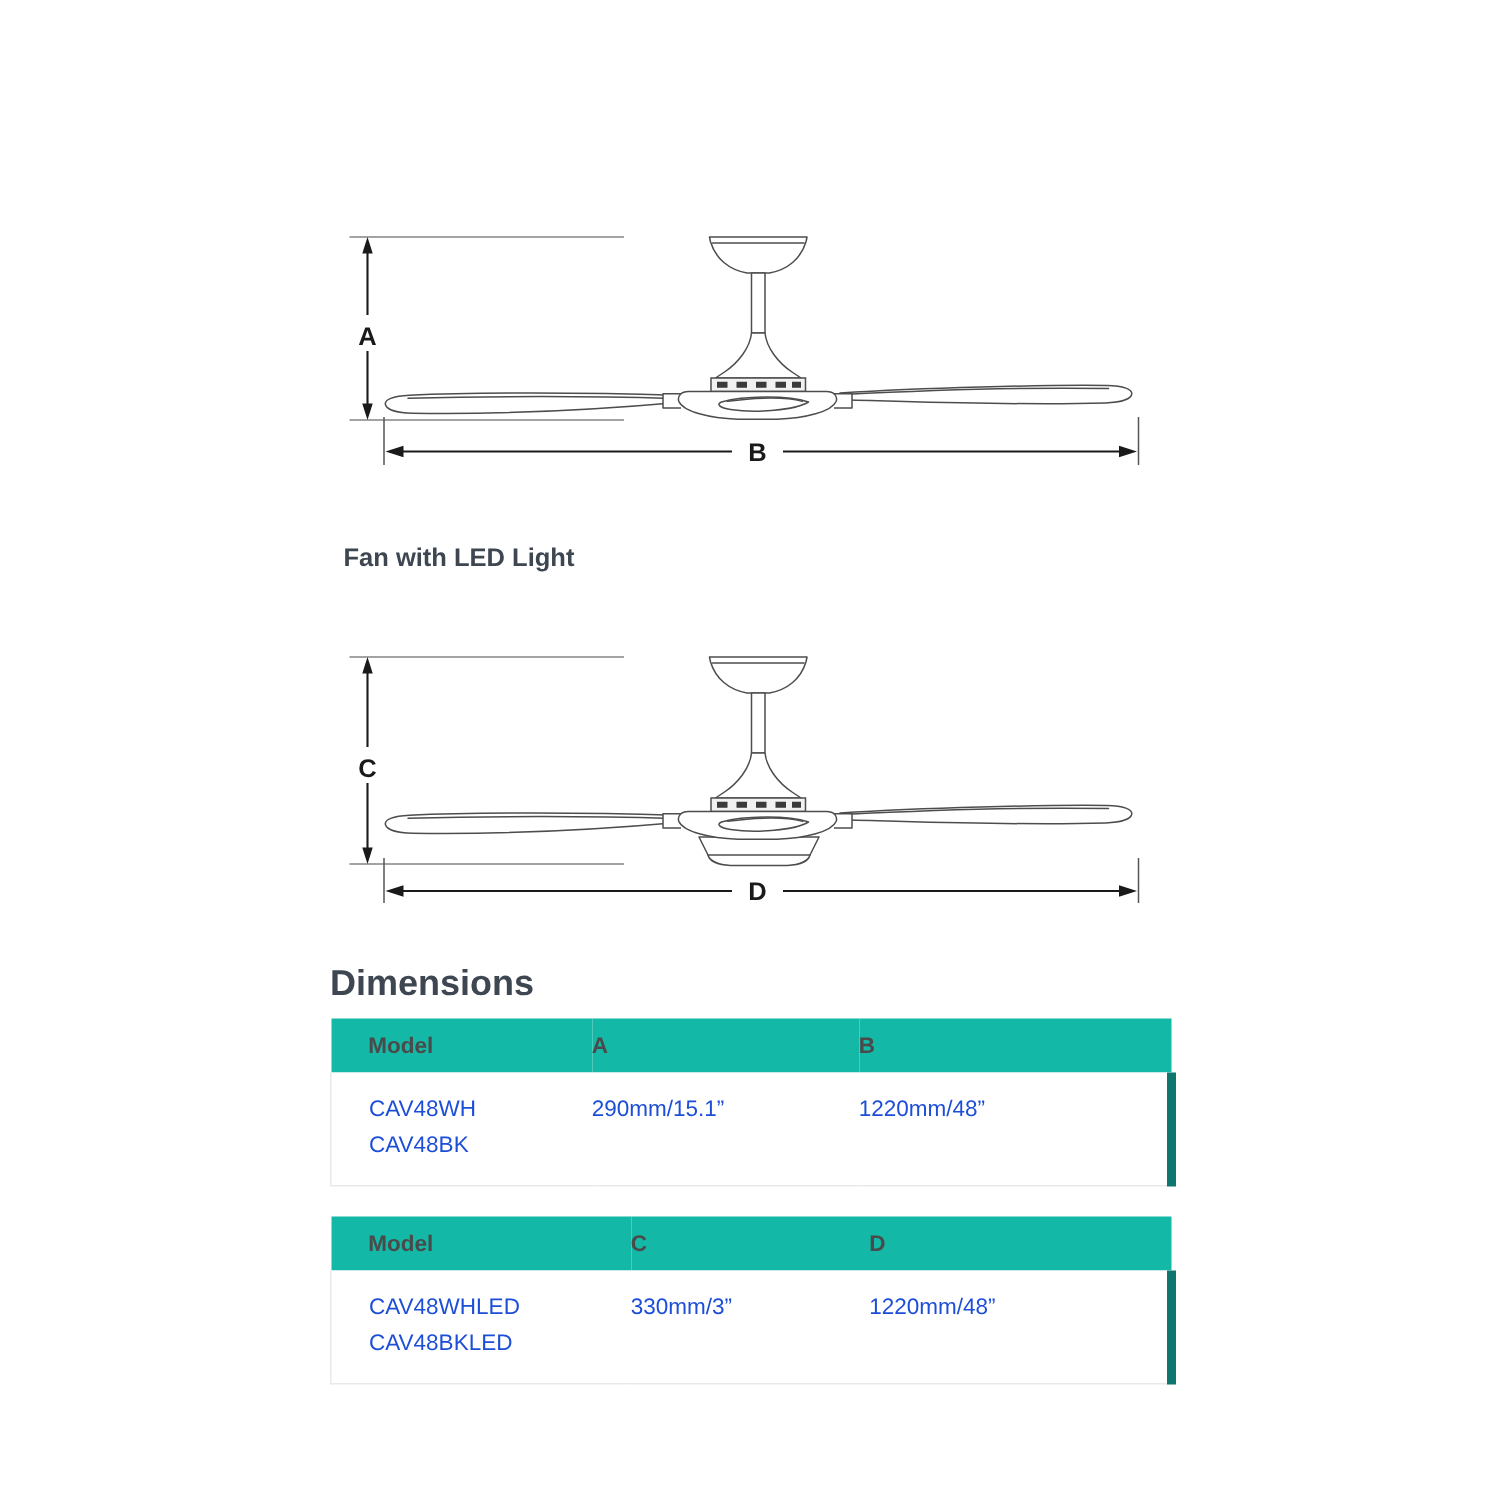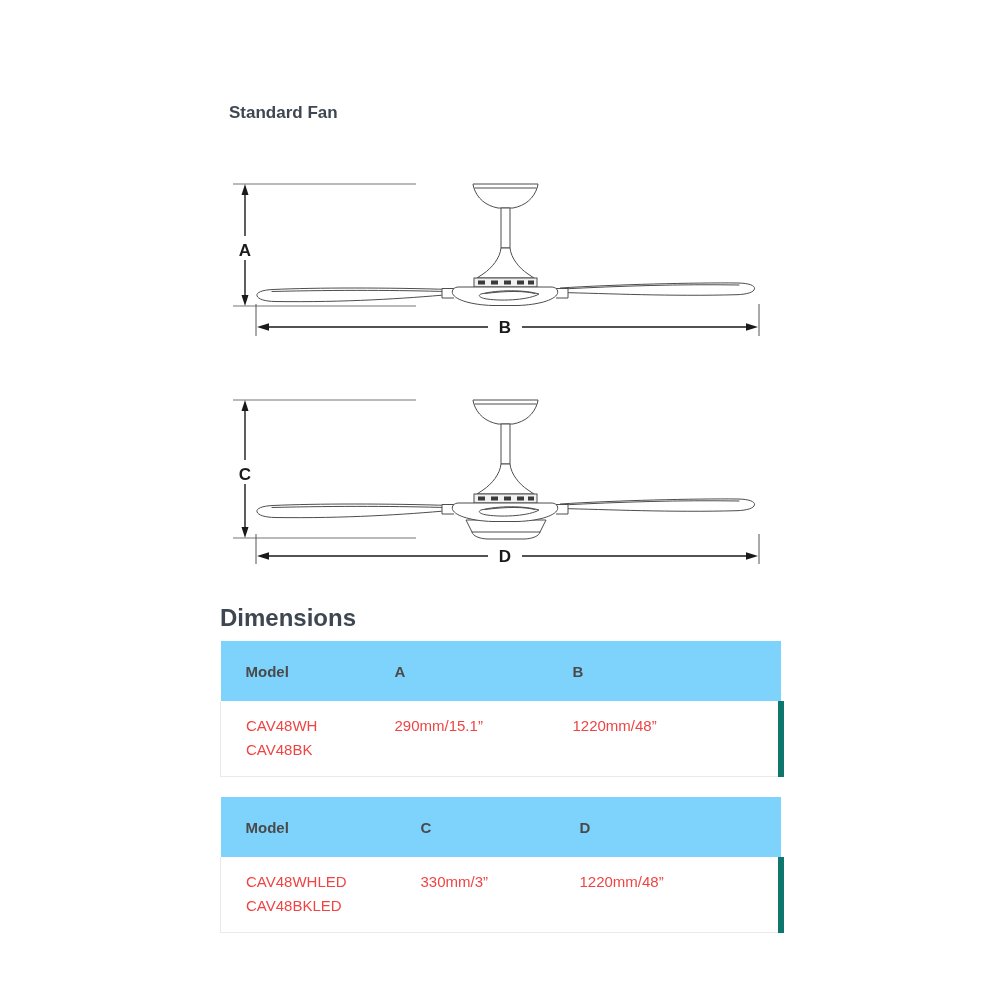--- a/index.html
+++ b/index.html
@@ -31,26 +31,26 @@
   .arrow{fill:#1a1a1a;stroke:none;}
   .dimtext{font-size:17px;font-weight:bold;fill:#1a1a1a;}
 
   table.spec-table{
     border-collapse:collapse;width:560px;table-layout:fixed;
     font-size:15px;
   }
   table.spec-table.t1{margin-top:9px;}
   table.spec-table.t2{margin-top:20px;}
   table.spec-table thead th{
-    background:#7dd3fc;color:#4a4a4a;font-weight:bold;text-align:left;
-    height:60px;padding:0;vertical-align:middle;
+    background:#14b8a6;color:#4a4a4a;font-weight:bold;text-align:left;
+    height:36px;padding:0;vertical-align:middle;
   }
   table.spec-table thead th:first-child{padding-left:25px;}
   table.spec-table tbody td{
-    background:#ffffff;color:#ef4444;text-align:left;vertical-align:top;
+    background:#ffffff;color:#1d4ed8;text-align:left;vertical-align:top;
     padding:13px 0 14px 0;line-height:24px;
     border-bottom:1px solid #e9e9e9;
     margin-top:16px;
   }
   table.spec-table tbody td:first-child{padding-left:25px;border-left:1px solid #e9e9e9;}
   table.spec-table tbody td:last-child{border-right:6px solid #0f766e;}
 </style>
 </head>
 <body>
 
@@ -83,21 +83,20 @@
       <path class="fan-fill" d="M239,115 L331,115 C336,115 338.5,118 337.5,121.5 C334.5,128.5 317,132.8 298,133.5 L272,133.5 C253,132.8 235.5,128.5 232.5,121.5 C231.5,118 234,115 239,115 Z"></path>
 
       <path class="fan-fill" d="M261,122 C278,117.5 306,117.8 319,122 C310,127.5 284,129.5 267,127 C259.5,125.8 257.5,123.5 261,122 Z"></path>
       <path class="fan-line" d="M265,121.5 C288,118.6 305,118.9 315,121.6"></path>
     </g>
   </defs>
 </svg>
 
 <div class="wrap">
 
-  <h2 class="fan-heading">Standard Fan</h2>
 
   <svg class="diagram std" width="560" height="175" viewBox="0 0 560 175">
 
     <path class="refline" d="M13,12 H196"></path>
     <path class="refline" d="M13,134 H196"></path>
 
     <path class="dimline" d="M25,15 V64 M25,88 V131"></path>
     <path class="arrow" d="M25,12 L21.5,23 L28.5,23 Z"></path>
     <path class="arrow" d="M25,134 L21.5,123 L28.5,123 Z"></path>
     <text class="dimtext" x="25" y="84" text-anchor="middle">A</text>
@@ -106,20 +105,21 @@
 
     <path class="tick" d="M36,132 V164"></path>
     <path class="tick" d="M539,132 V164"></path>
     <path class="dimline" d="M48,155 H268 M302,155 H527"></path>
     <path class="arrow" d="M37,155 L49,151.2 L49,158.8 Z"></path>
     <path class="arrow" d="M538,155 L526,151.2 L526,158.8 Z"></path>
     <text class="dimtext" x="285" y="161" text-anchor="middle">B</text>
   </svg>
 
   <div class="led-wrap">
+    <h2 class="fan-heading">Fan with LED Light</h2>
 
     <svg class="diagram led" width="560" height="190" viewBox="0 0 560 190">
 
       <path class="refline" d="M13,12 H196"></path>
       <path class="refline" d="M13,150 H196"></path>
 
       <path class="dimline" d="M25,15 V72 M25,96 V147"></path>
       <path class="arrow" d="M25,12 L21.5,23 L28.5,23 Z"></path>
       <path class="arrow" d="M25,150 L21.5,139 L28.5,139 Z"></path>
       <text class="dimtext" x="25" y="92" text-anchor="middle">C</text>

